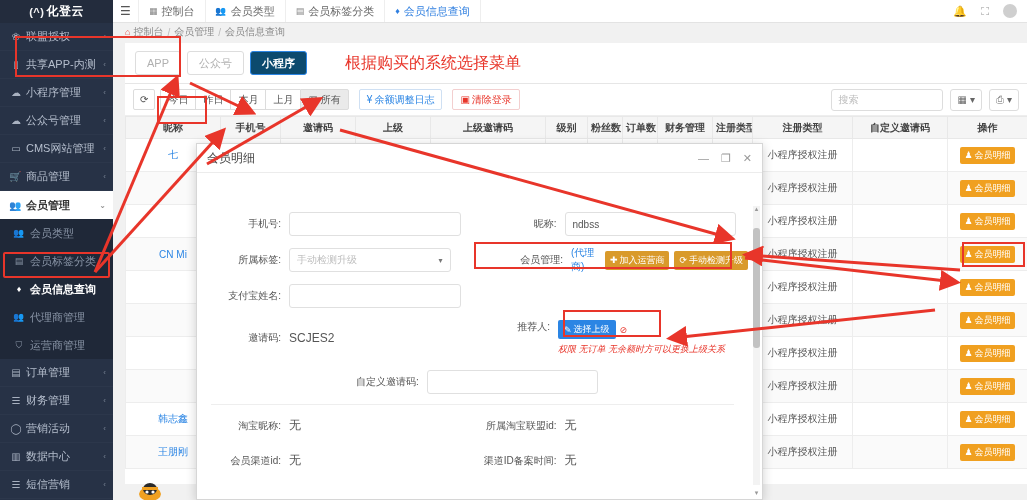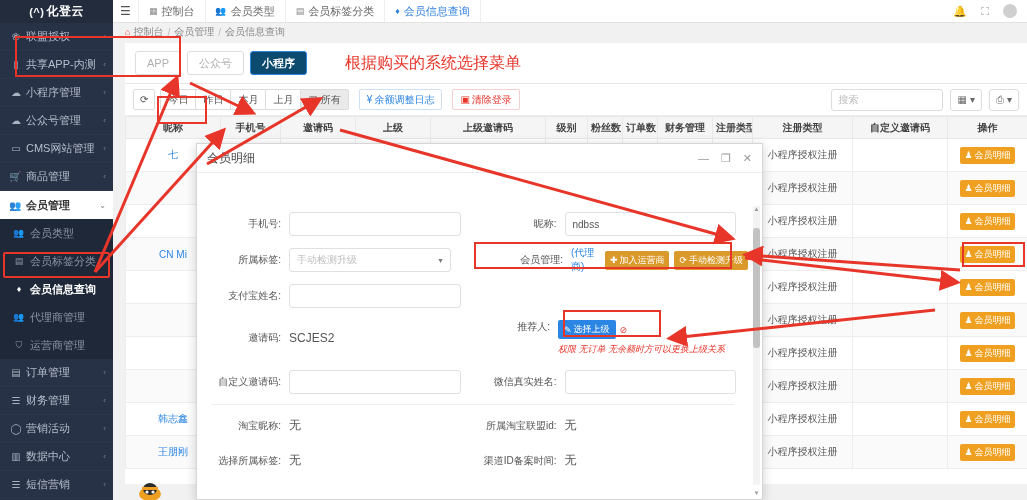--- a/index.html
+++ b/index.html
@@ -754,42 +754,38 @@
             <span class="warn-txt">权限 无订单 无余额时方可以更换上级关系</span>
           </div>
         </div>
       </div>
 
       <div class="form-row" style="margin-top:14px;justify-content:center;">
         <div class="fcell">
           <div class="flabel">自定义邀请码:</div>
           <input class="finput" type="text" value="" style="">
         </div>
-        <div class="fcell">
-          <div class="flabel">微信真实姓名:</div>
-          <input class="finput" type="text" value="" style="">
-        </div>
       </div>
 
       <div class="divider"></div>
 
       <div class="form-row">
         <div class="fcell">
           <div class="flabel">淘宝昵称:</div>
           <div class="fstatic">无</div>
         </div>
         <div class="fcell">
           <div class="flabel">所属淘宝联盟id:</div>
           <div class="fstatic">无</div>
         </div>
       </div>
 
       <div class="form-row" style="margin-top:18px;">
         <div class="fcell">
-          <div class="flabel">选择所属标签:</div>
+          <div class="flabel">会员渠道id:</div>
           <div class="fstatic">无</div>
         </div>
         <div class="fcell">
           <div class="flabel">渠道ID备案时间:</div>
           <div class="fstatic">无</div>
         </div>
       </div>
     </div>
 
     <div class="modal-scroll">

